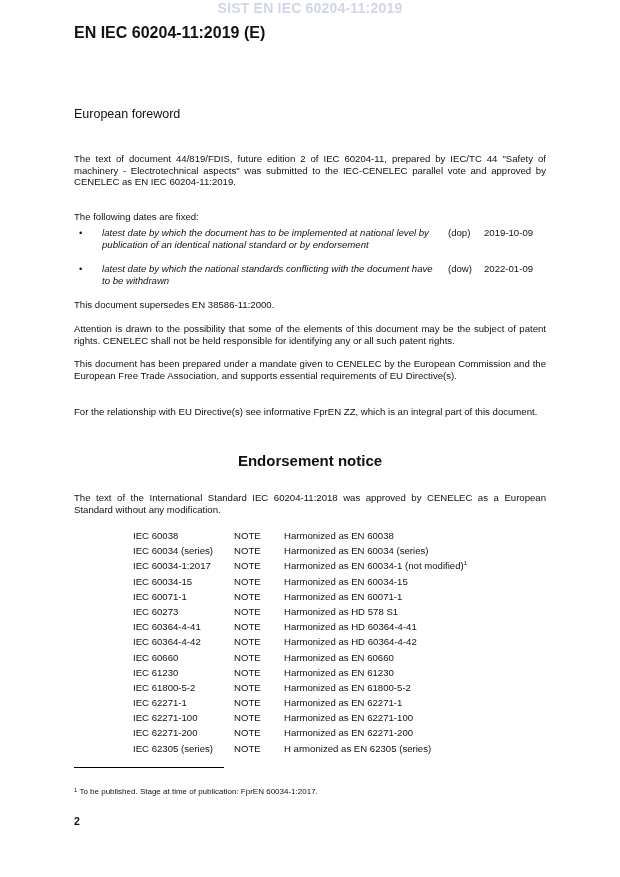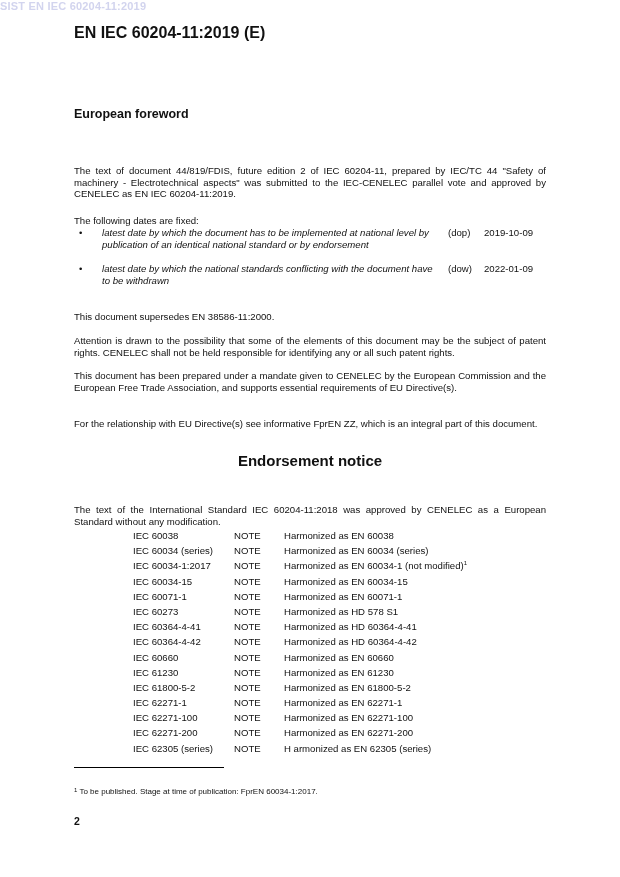--- a/index.html
+++ b/index.html
@@ -1,20 +1,20 @@
 <!DOCTYPE html>
 <html><head>
 <meta charset="utf-8">
 <style>
   html, body { margin:0; padding:0; }
   body { width:620px; height:877px; background:#fff; position:relative; font-family:"Liberation Sans", sans-serif; color:#111; overflow:hidden; }
-  .wm { position:absolute; top:0; left:0; width:620px; text-align:left; font-weight:bold; font-size:11px; color:#d2d4ee; letter-spacing:0.2px; }
+  .wm { position:absolute; top:0; left:0; width:620px; text-align:center; font-weight:bold; font-size:14px; color:#d2d4ee; letter-spacing:0.2px; }
   .hdr { position:absolute; top:24px; left:74px; font-weight:bold; font-size:16px; }
-  .h1 { position:absolute; top:107px; left:74px; font-weight:bold; font-size:12.5px; }
-  .p { position:absolute; left:74px; width:472px; font-size:9.6px; line-height:11.6px; text-align:justify;margin-top:12px; }
+  .h1 { position:absolute; top:107px; left:74px; font-weight:normal; font-size:12.5px; }
+  .p { position:absolute; left:74px; width:472px; font-size:9.6px; line-height:11.6px; text-align:justify; }
   .bullet { position:absolute; left:74px; width:472px; font-size:9.6px; line-height:11.6px; }
   .bullet .dot { position:absolute; left:5px; top:0; }
   .bullet .txt { position:absolute; left:28px; width:340px;font-style:italic; }
   .bullet .code { position:absolute; left:374px; }
   .bullet .date { position:absolute; left:410px; }
   .h2 { position:absolute; top:452px; left:0; width:620px; text-align:center; font-weight:bold; font-size:15px; }
   .tbl { position:absolute; top:530px; left:133px; font-size:9.6px; }
   .row { height:15.2px; position:relative; width:360px; }
   .row span { position:absolute; top:0; white-space:nowrap; }
   .c1 { left:0; } .c2 { left:101px; } .c3 { left:151px; }
@@ -24,21 +24,21 @@
   .pg { position:absolute; top:815px; left:74px; font-weight:bold; font-size:10.5px; }
 </style>
 </head>
 <body>
 
 <div class="wm">SIST EN IEC 60204-11:2019</div>
 <div class="hdr">EN IEC 60204-11:2019 (E)</div>
 
 <div class="h1">European foreword</div>
 <div class="p" style="top:153px">The text of document 44/819/FDIS, future edition 2 of IEC 60204-11, prepared by IEC/TC 44 "Safety of machinery - Electrotechnical aspects" was submitted to the IEC-CENELEC parallel vote and approved by CENELEC as EN IEC 60204-11:2019.</div>
-<div class="p" style="top:203px">The following dates are fixed:</div>
+<div class="p" style="top:211px">The following dates are fixed:</div>
 
 <div class="bullet" style="top:227px">
   <span class="dot">•</span>
   <span class="txt">latest date by which the document has to be implemented at national level by publication of an identical national standard or by endorsement</span>
   <span class="code">(dop)</span>
   <span class="date">2019-10-09</span>
 </div>
 <div class="bullet" style="top:263px">
   <span class="dot">•</span>
   <span class="txt">latest date by which the national standards conflicting with the document have to be withdrawn</span>

